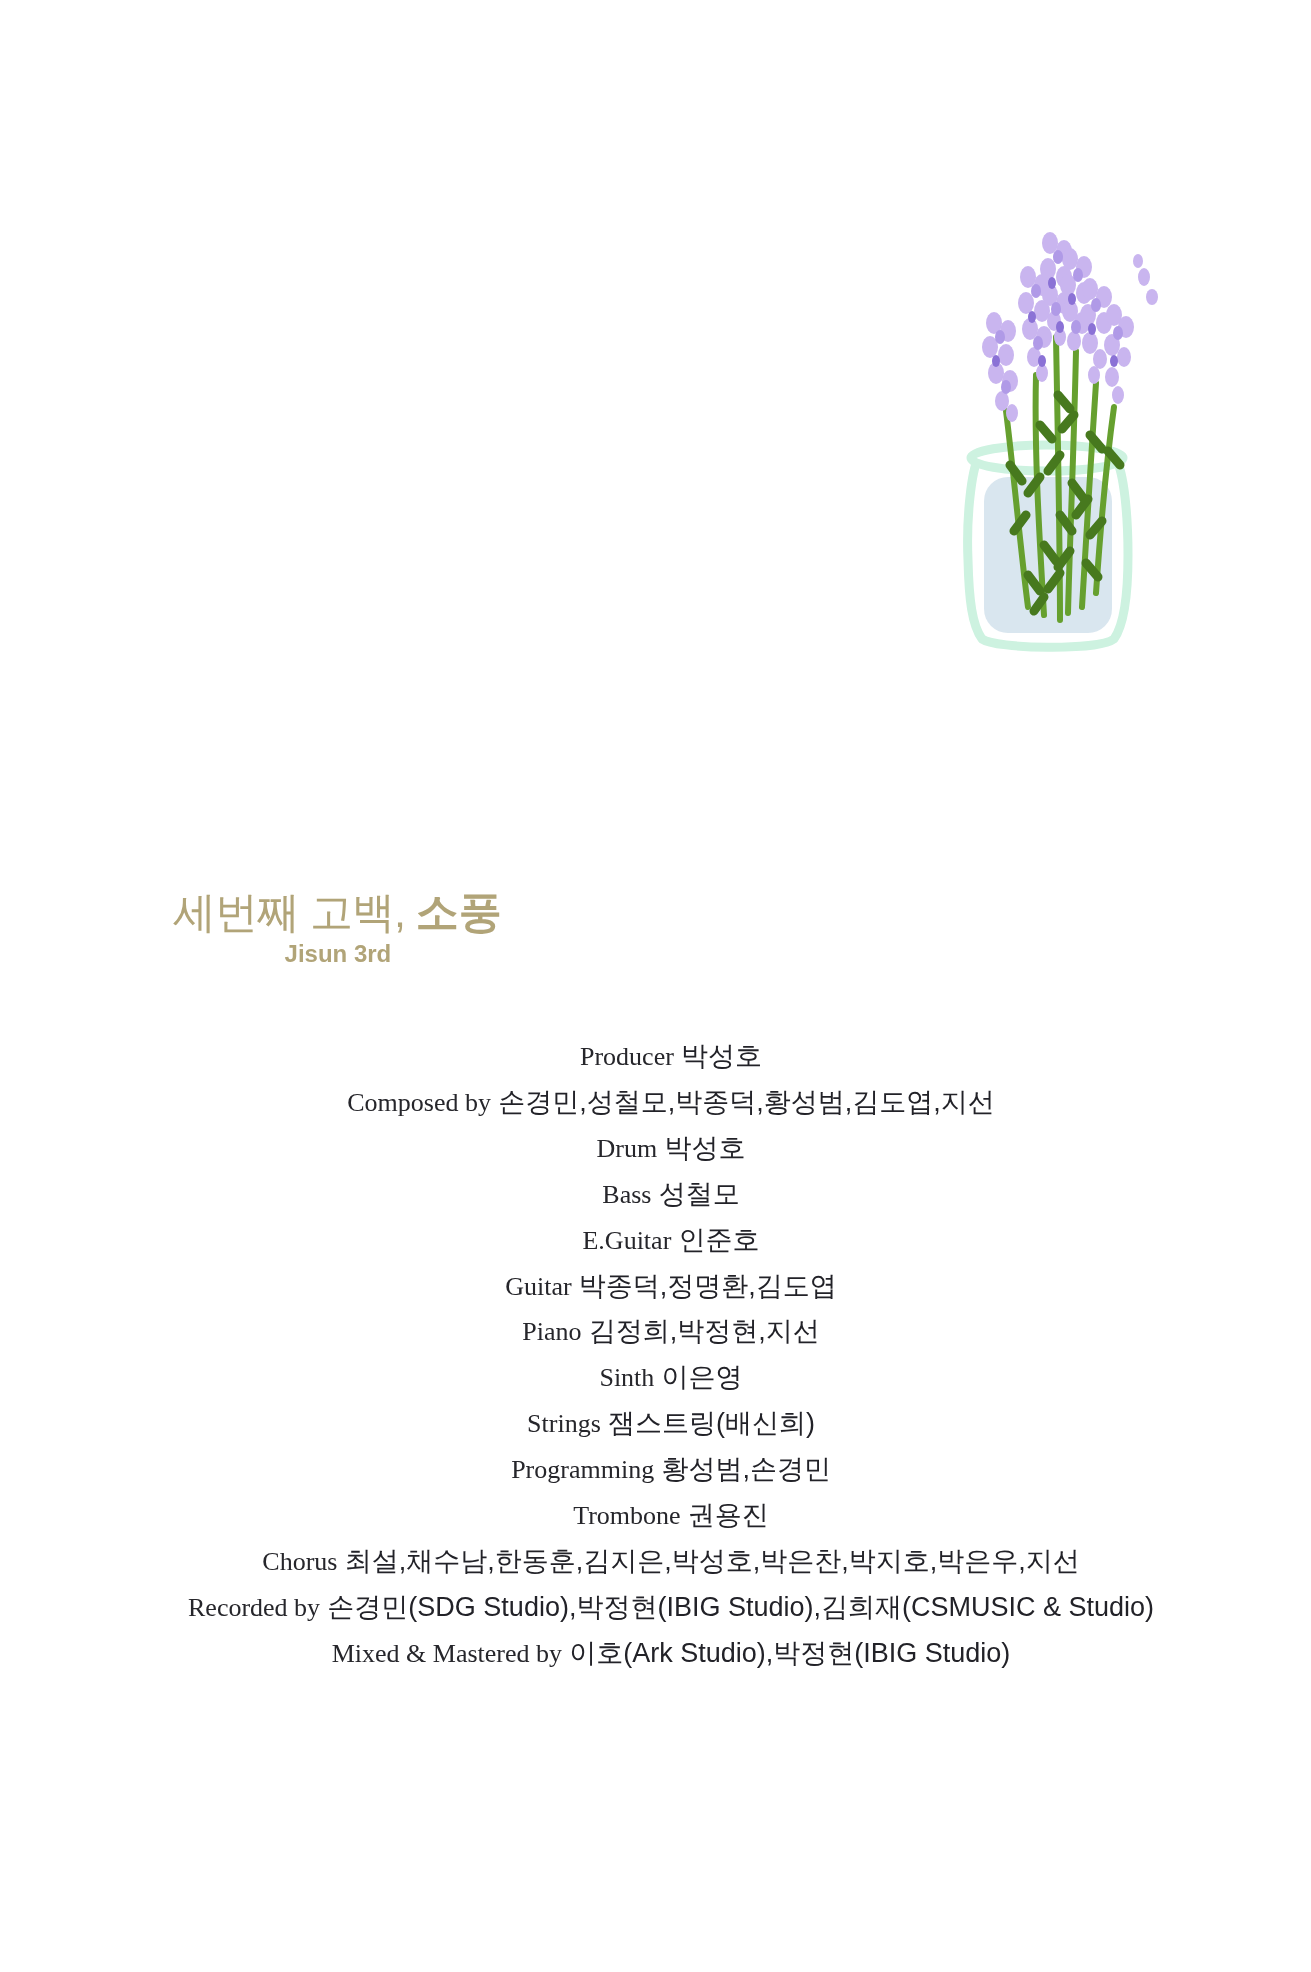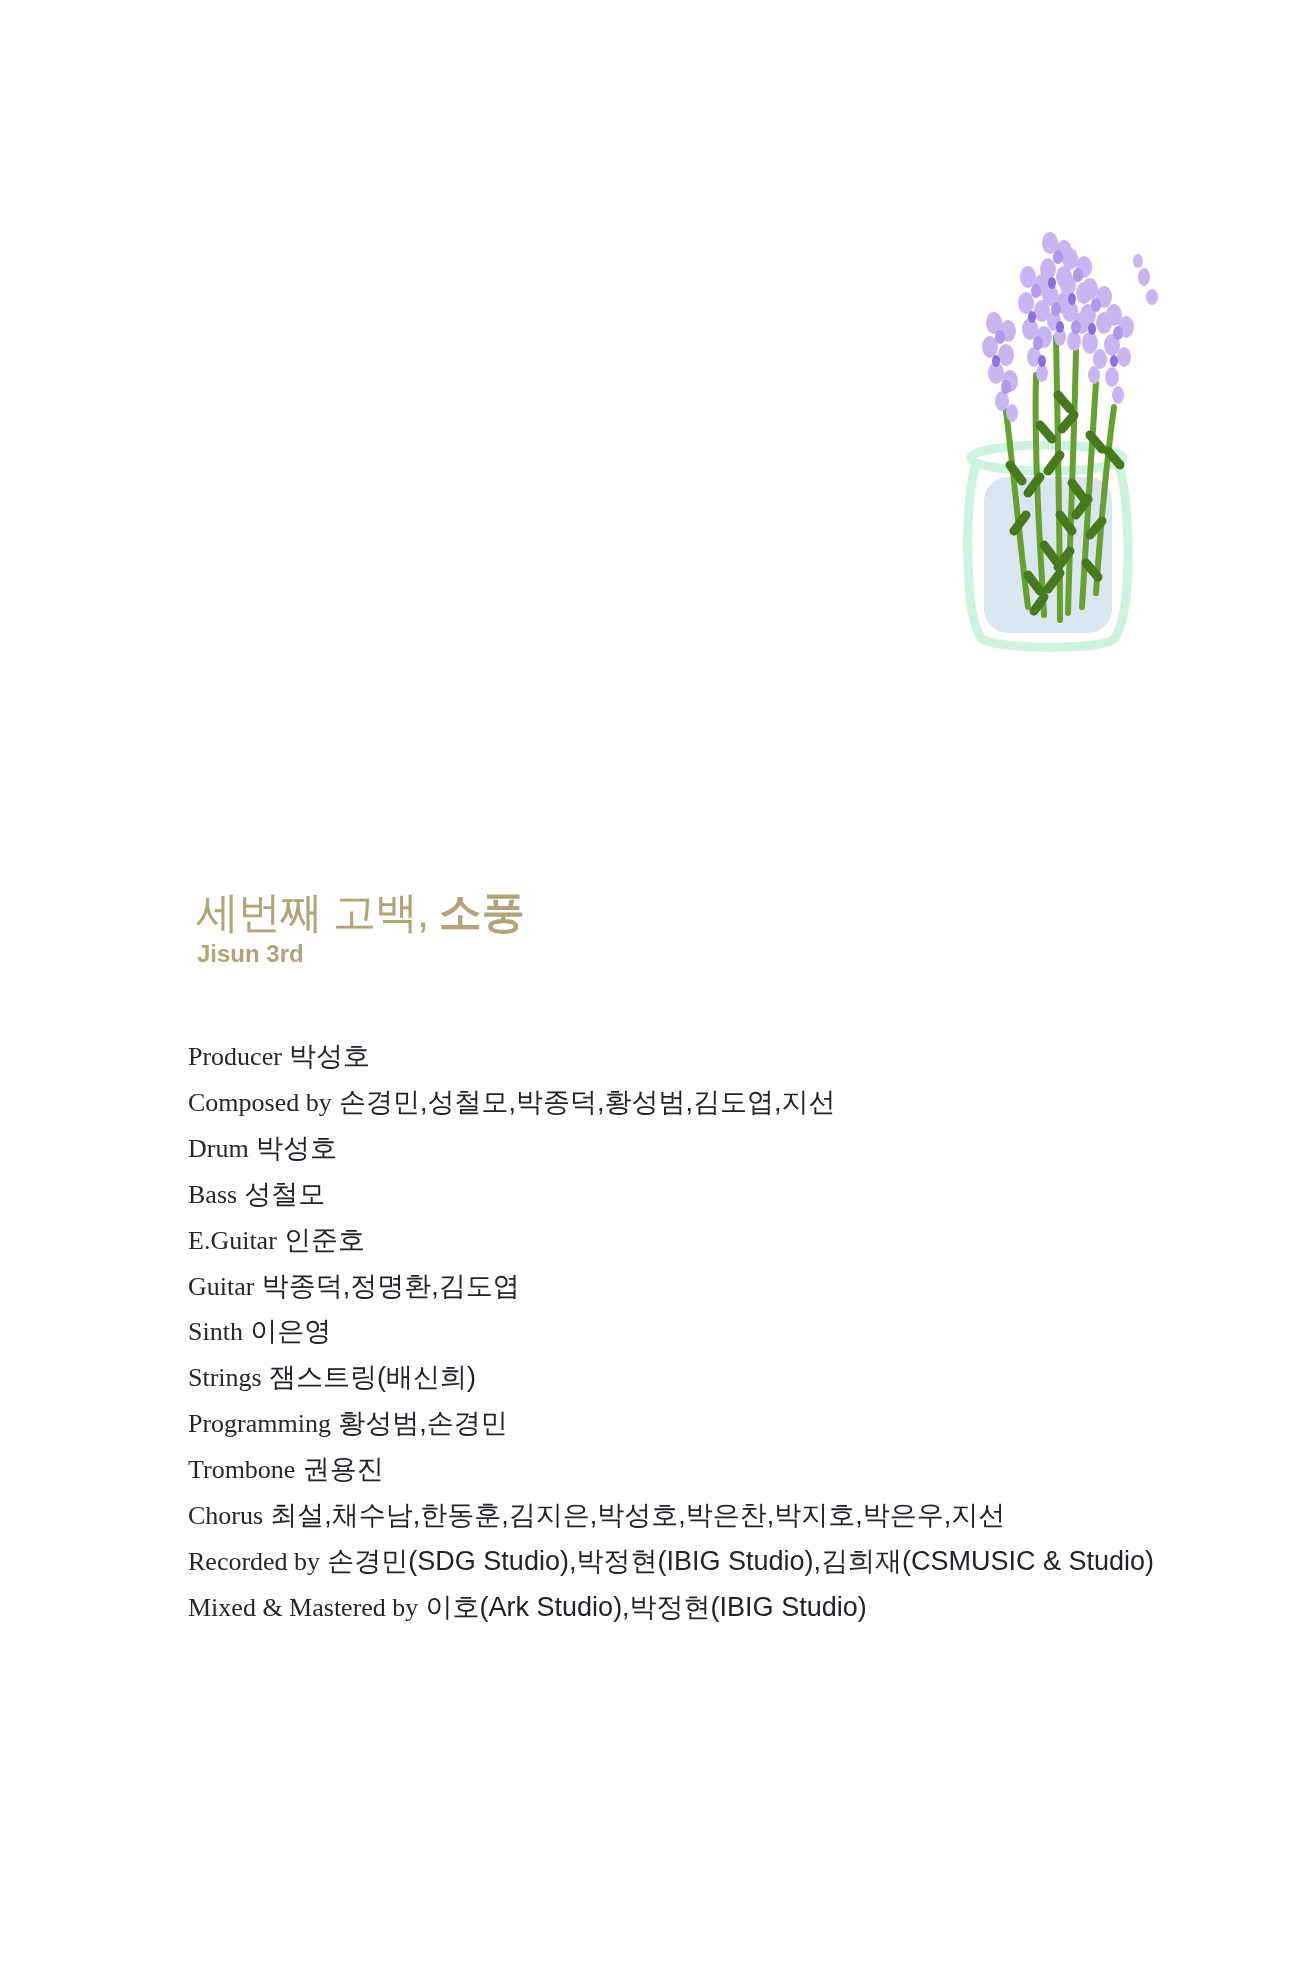--- a/index.html
+++ b/index.html
@@ -15,22 +15,23 @@
   
   .illustration {
     position: absolute;
     left: 948px; top: 215px;
     width: 224px; height: 465px;
   }
 
   
   .title-block {
     position: absolute;
-    left: 196px; top: 889px;
+    left: 173px; top: 889px;
     color: var(--accent, #b1a478);
+    text-align: center;
   }
   .album-title {
     margin: 0;
     font-family: "Liberation Sans", sans-serif;
     font-size: 43px;
     line-height: 1.1;
     letter-spacing: -1px;
     font-weight: 400;
     white-space: nowrap;
   }
@@ -47,20 +48,21 @@
     position: absolute;
     left: 188px; top: 1034px;
     margin: 0; padding: 0;
     list-style: none;
     color: #26262b;
   }
   .credit-line {
     line-height: 45.9px;
     white-space: nowrap;
     font-size: 26px;
+    text-align: center;
   }
   .credit-label {
     font-family: "Liberation Serif", serif;
     font-size: 26px;
     color: #26262b;
   }
   .credit-names {
     font-family: "Liberation Sans", sans-serif;
     font-size: 27px;
     color: #222228;
@@ -199,20 +201,21 @@
     <div class="album-subtitle">Jisun 3rd</div>
   </div>
 
   <ul class="credits">
       <li class="credit-line"><span class="credit-label">Producer</span><span> </span><span class="credit-names">박성호</span></li>
       <li class="credit-line"><span class="credit-label">Composed by</span><span> </span><span class="credit-names">손경민,성철모,박종덕,황성범,김도엽,지선</span></li>
       <li class="credit-line"><span class="credit-label">Drum</span><span> </span><span class="credit-names">박성호</span></li>
       <li class="credit-line"><span class="credit-label">Bass</span><span> </span><span class="credit-names">성철모</span></li>
       <li class="credit-line"><span class="credit-label">E.Guitar</span><span> </span><span class="credit-names">인준호</span></li>
       <li class="credit-line"><span class="credit-label">Guitar</span><span> </span><span class="credit-names">박종덕,정명환,김도엽</span></li>
+      <li class="credit-line"><span class="credit-label">Piano</span><span> </span><span class="credit-names">김정희,박정현,지선</span></li>
       <li class="credit-line"><span class="credit-label">Sinth</span><span> </span><span class="credit-names">이은영</span></li>
       <li class="credit-line"><span class="credit-label">Strings</span><span> </span><span class="credit-names">잼스트링(배신희)</span></li>
       <li class="credit-line"><span class="credit-label">Programming</span><span> </span><span class="credit-names">황성범,손경민</span></li>
       <li class="credit-line"><span class="credit-label">Trombone</span><span> </span><span class="credit-names">권용진</span></li>
       <li class="credit-line"><span class="credit-label">Chorus</span><span> </span><span class="credit-names">최설,채수남,한동훈,김지은,박성호,박은찬,박지호,박은우,지선</span></li>
       <li class="credit-line"><span class="credit-label">Recorded by</span><span> </span><span class="credit-names">손경민(SDG Studio),박정현(IBIG Studio),김희재(CSMUSIC &amp; Studio)</span></li>
       <li class="credit-line"><span class="credit-label">Mixed &amp; Mastered by</span><span> </span><span class="credit-names">이호(Ark Studio),박정현(IBIG Studio)</span></li>
     </ul>
 
 </div>

